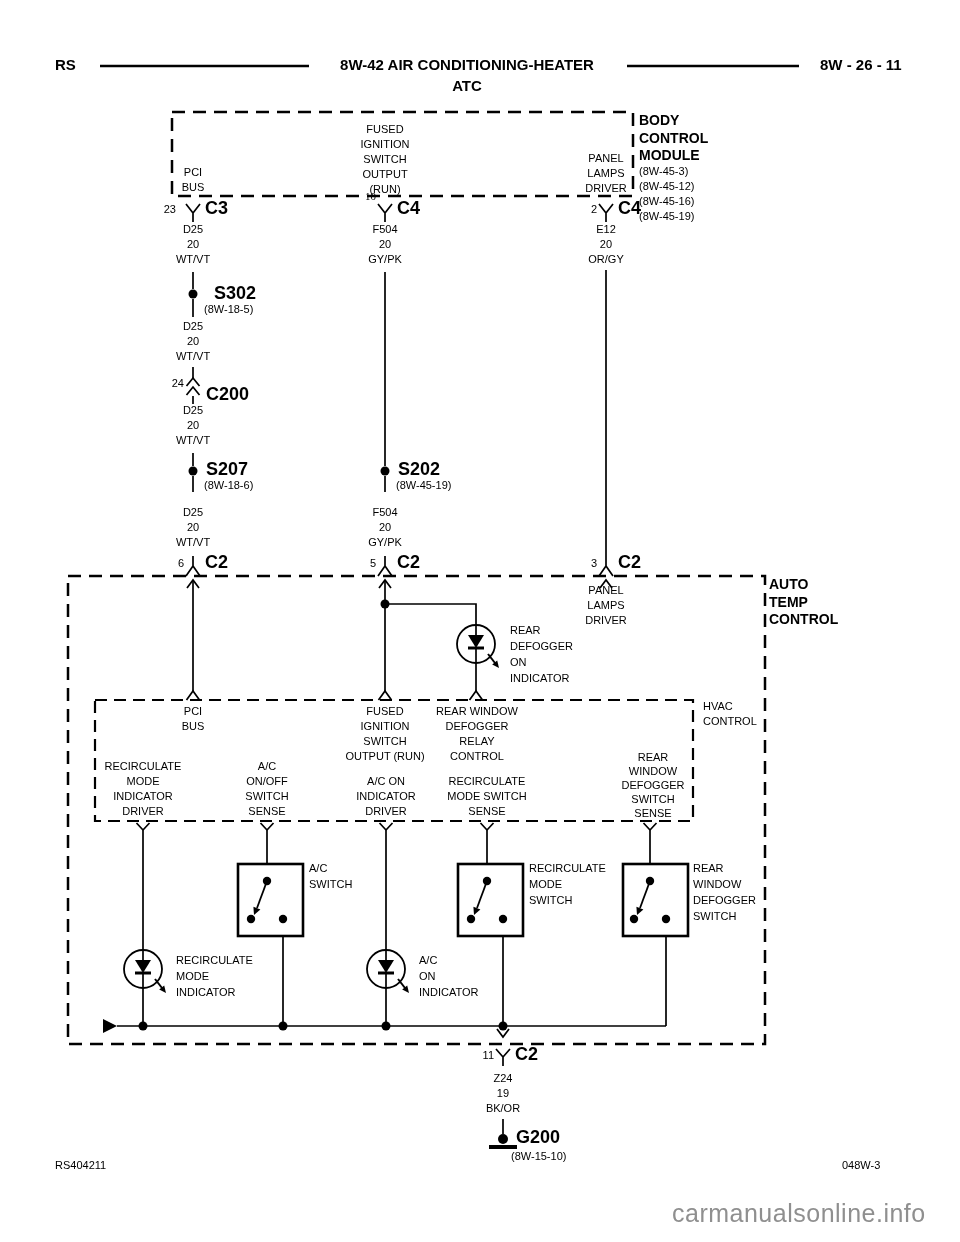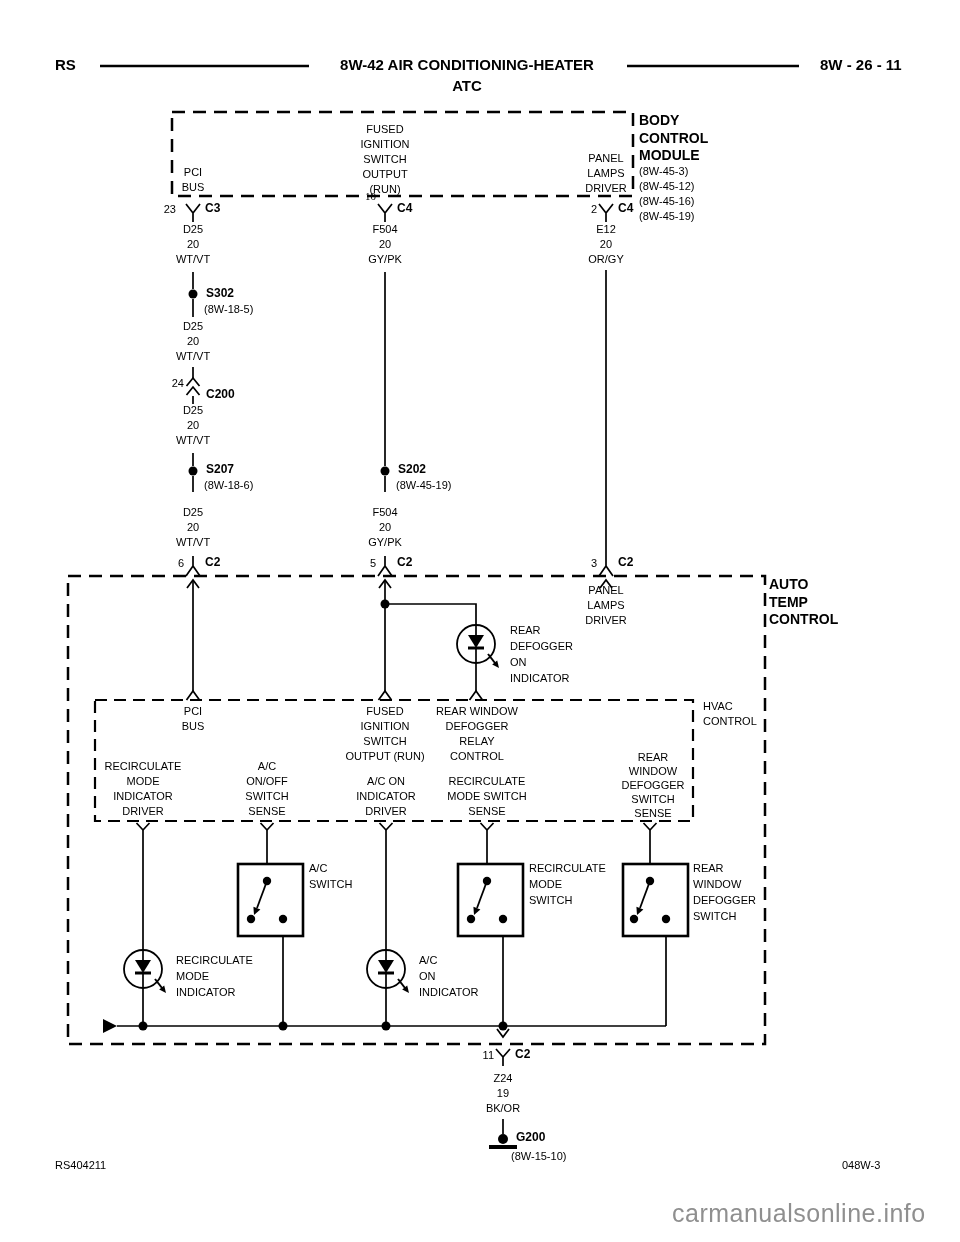--- a/index.html
+++ b/index.html
@@ -1,21 +1,21 @@
 <!DOCTYPE html>
 <html><head>
 <meta charset="utf-8">
 <style>
   html,body{margin:0;padding:0;background:#fff;}
   .page{position:relative;width:960px;height:1242px;background:#ffffff;overflow:hidden;
         font-family:"Liberation Sans",sans-serif;color:#000;}
   svg.geo{position:absolute;left:0;top:0;}
   .lbl{position:absolute;font-size:11px;line-height:15px;white-space:pre-line;}
   .ctr{transform:translateX(-50%);text-align:center;}
-  .b{font-weight:bold;font-size:12px;line-height:15px;}
+  .b{font-weight:bold;font-size:18px;line-height:15px;}
   .pin{width:30px;text-align:right;}
   .hdr{font-weight:bold;font-size:15px;line-height:18px;white-space:nowrap;}
   .lh14{line-height:14px;}
   .lh16{line-height:16px;}
   .lh18{line-height:17.5px;}
   .bigb{font-weight:bold;font-size:14px;}
   .wm{color:#8f8f8f;font-size:25px;letter-spacing:.5px;}
 </style>
 </head>
 <body>
@@ -238,21 +238,21 @@
   <div class="lbl ctr" style="left:193px;top:222px;">D25
 20
 WT/VT</div>
   <div class="lbl ctr" style="left:385px;top:222px;">F504
 20
 GY/PK</div>
   <div class="lbl ctr" style="left:606px;top:222px;">E12
 20
 OR/GY</div>
 
-  <div class="lbl b" style="left:206px;top:286px;">S302</div>
+  <div class="lbl b" style="left:214px;top:286px;">S302</div>
   <div class="lbl" style="left:204px;top:302px;">(8W-18-5)</div>
   <div class="lbl ctr" style="left:193px;top:319px;">D25
 20
 WT/VT</div>
 
   <div class="lbl pin" style="left:154px;top:376px;">24</div>
   <div class="lbl b" style="left:206px;top:387px;text-align:right;">C200</div>
   <div class="lbl ctr" style="left:193px;top:403px;">D25
 20
 WT/VT</div>

